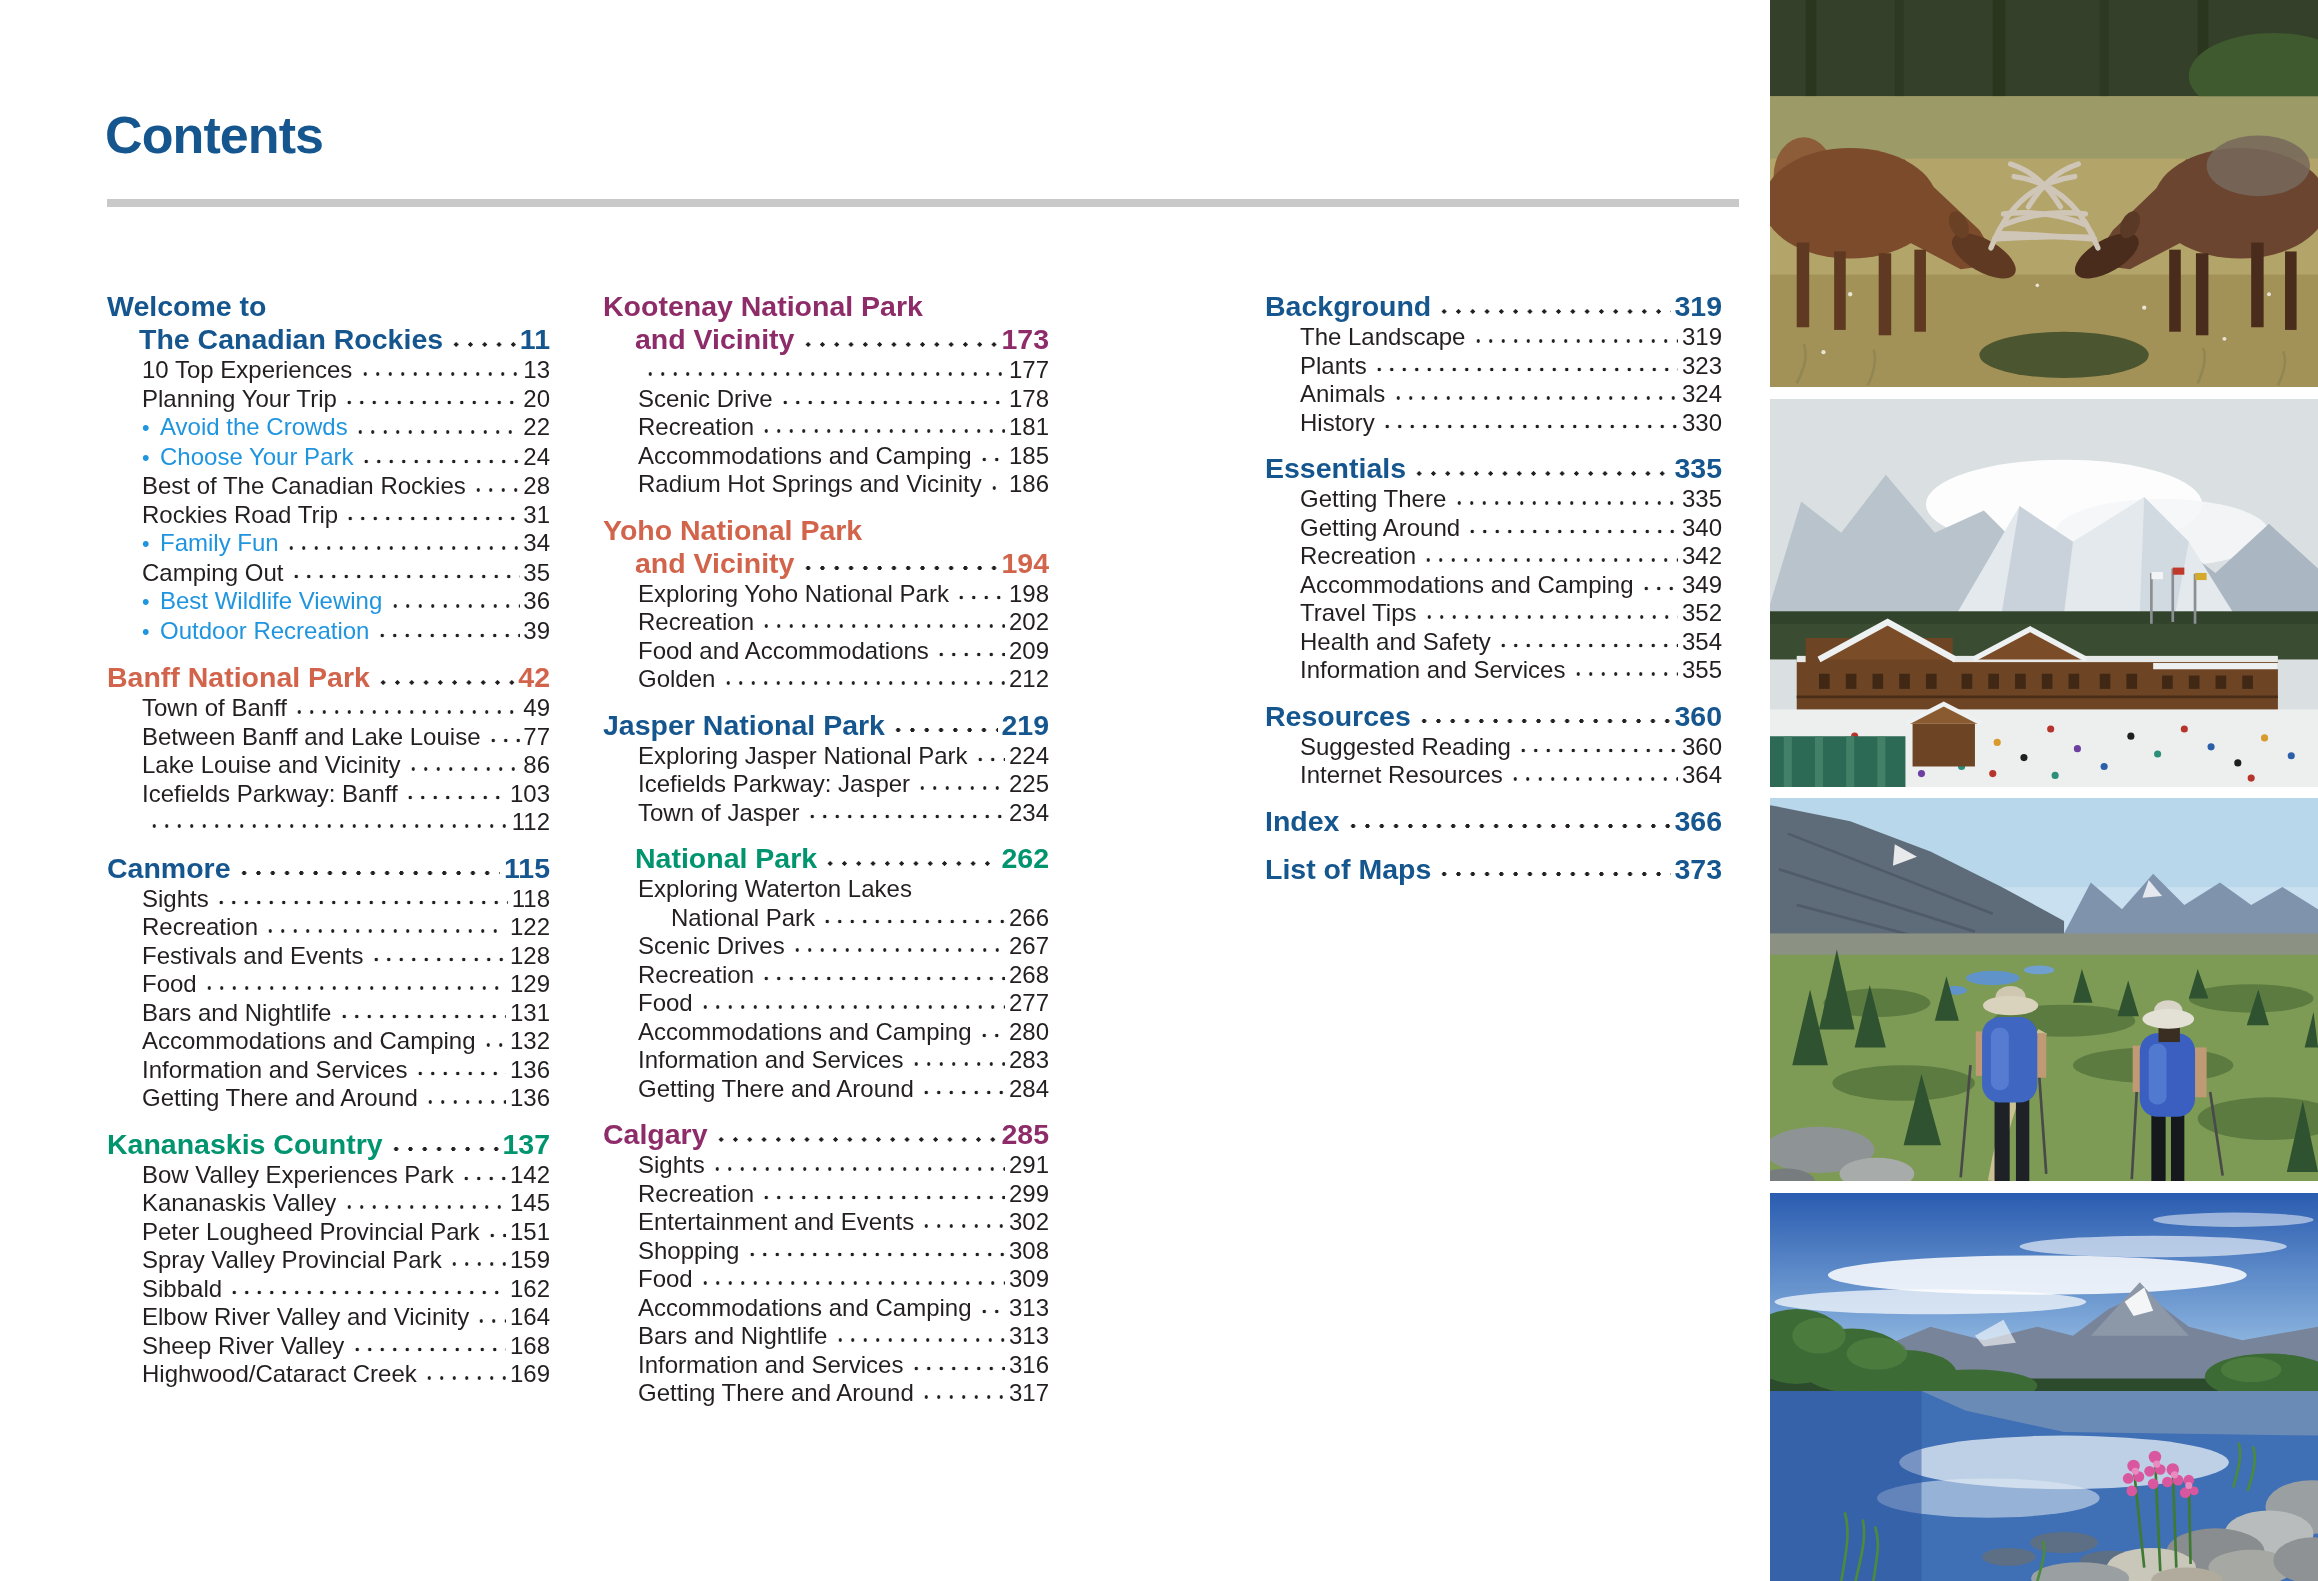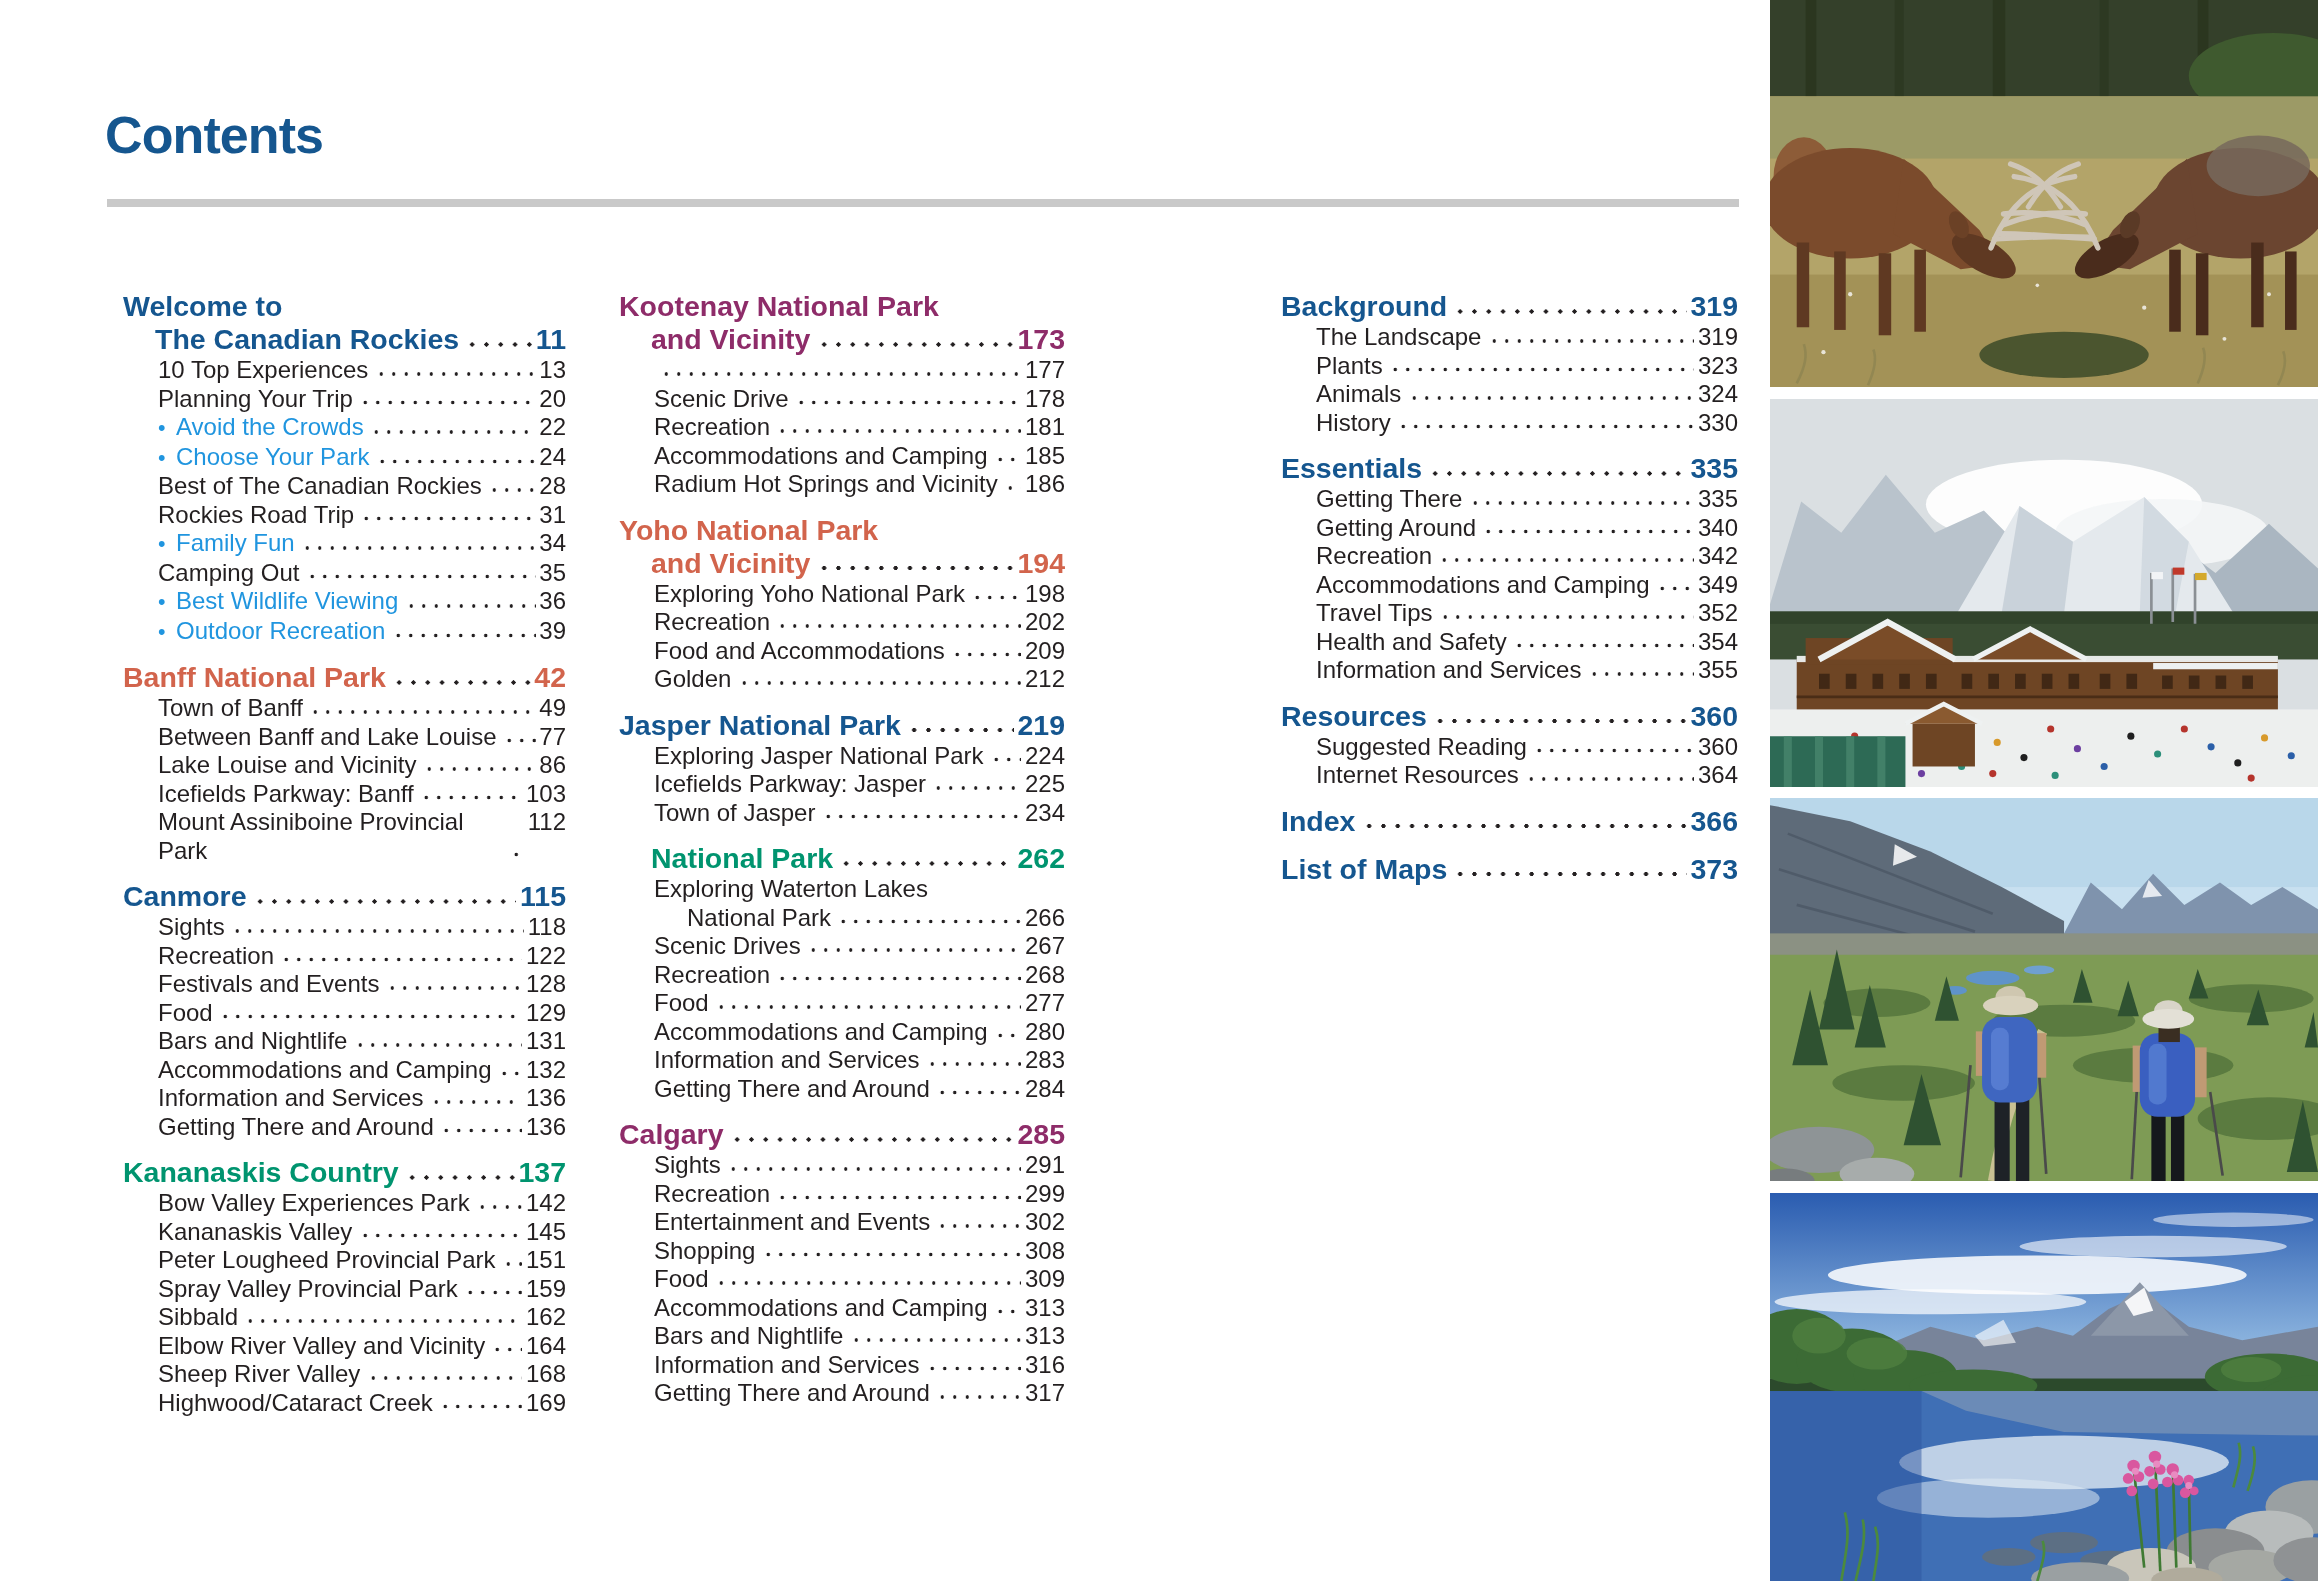--- a/index.html
+++ b/index.html
@@ -17,21 +17,21 @@
   }
   .title{
     position:absolute;left:105px;top:91px;
     font-size:52px;font-weight:700;line-height:89px;
     color:var(--blue);letter-spacing:-0.9px;
   }
   .rule{
     position:absolute;left:107px;top:199px;width:1632px;height:8px;
     background:var(--rule);
   }
-  .toc{position:absolute;left:107px;top:290px;width:1659px;height:1248px;margin-left:16px;}
+  .toc{position:absolute;left:107px;top:290px;width:1659px;height:1248px;}
   .col{position:absolute;top:0;}
   .col1{left:0;width:443px;}
   .col2{left:496px;width:446px;}
   .col3{left:1158px;width:457px;}
   .section{margin-bottom:15px;}
   .h-line{display:flex;align-items:baseline;font-weight:700;font-size:28.5px;line-height:33px;}
   .h-cont{padding-left:32px;}
   .c-blue   .h-text,.c-blue   .h-page{color:var(--blue);}
   .c-orange .h-text,.c-orange .h-page{color:var(--orange);}
   .c-green  .h-text,.c-green  .h-page{color:var(--green);}
@@ -156,21 +156,20 @@
           <span class="i-text">Lake Louise and Vicinity</span>
           <span class="leader"></span>
           <span class="i-page">86</span>
         </div>
         <div class="item">
           <span class="i-text">Icefields Parkway: Banff</span>
           <span class="leader"></span>
           <span class="i-page">103</span>
         </div>
         <div class="item">
-          <span class="i-text">Mount Assiniboine Provincial Park</span>
           <span class="leader"></span>
           <span class="i-page">112</span>
         </div>
       </div>
       <div class="section c-blue">
         <div class="heading">
           <div class="h-line">
             <span class="h-text">Canmore</span>
             <span class="leader"></span>
             <span class="h-page">115</span>

